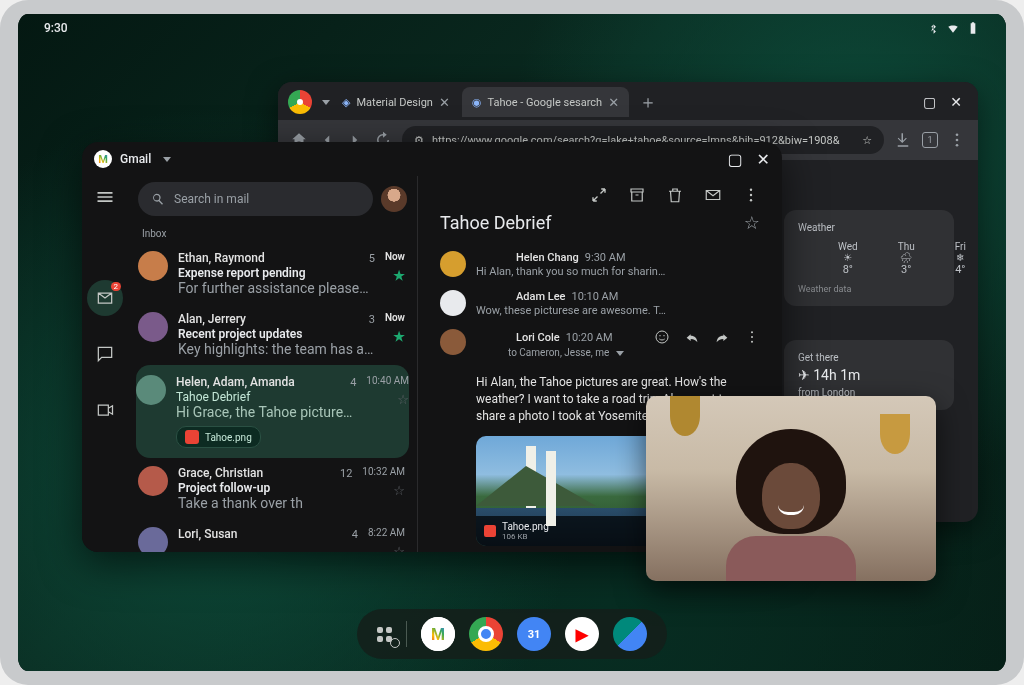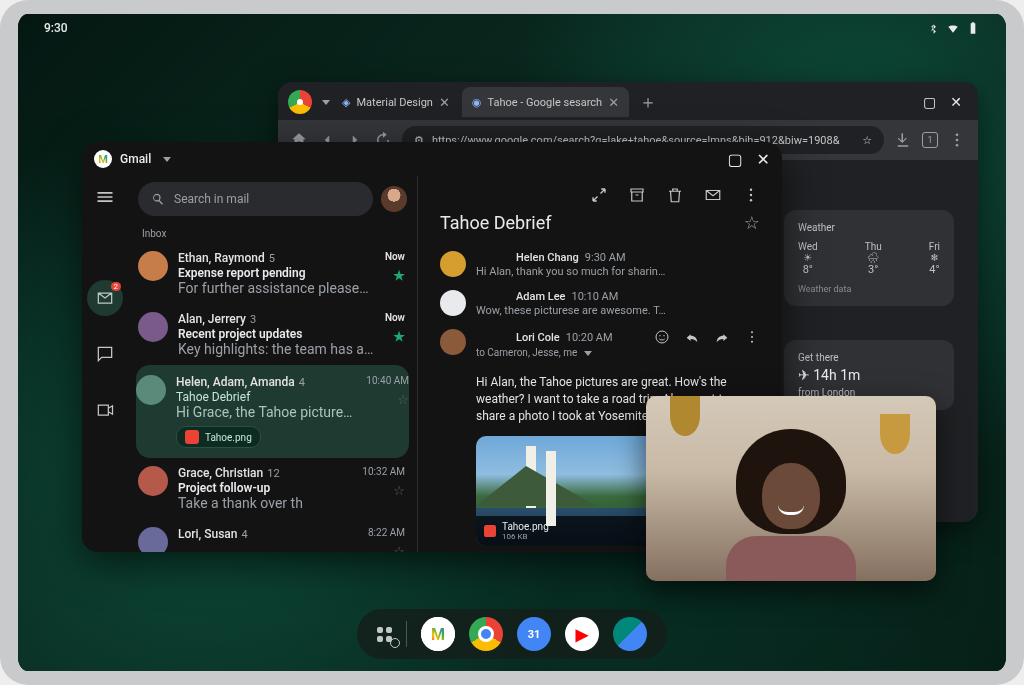--- a/index.html
+++ b/index.html
@@ -77,21 +77,21 @@
     font-size: 11px; color: #c4c7c5;
   }
   .chrome-content { padding: 20px; position: relative; height: calc(100% - 78px); }
   .weather-card, .travel-card {
     position: absolute; right: 24px;
     background: #303134; border-radius: 12px; padding: 12px 14px;
     color: #bdc1c6; font-size: 10px;
   }
   .weather-card { top: 50px; width: 170px; }
   .weather-row { display: flex; justify-content: space-between; margin-top: 8px; font-size: 10px;}
-  .weather-day { text-align: center; }
+  .weather-day { text-align: center; margin-left: 40px; }
   .weather-day .t { font-size: 11px; }
   .travel-card { top: 180px; width: 170px; }
   .travel-time { font-size: 14px; color: #e8eaed; margin: 4px 0; }
 
   
   .gmail-window {
     position: absolute;
     top: 128px; left: 64px; width: 700px; height: 410px;
     background: #131314;
     border-radius: 16px;
@@ -139,21 +139,21 @@
   }
   .avatar { width: 26px; height: 26px; border-radius: 50%; background: #7a5c4a; background-size: cover; }
   .av-sm { width: 30px; height: 30px; border-radius: 50%; flex-shrink: 0;}
   .inbox-label { font-size: 10px; color: #9aa0a6; padding: 6px 0 4px 14px; }
   .mail-item {
     display: flex; gap: 10px; padding: 8px 12px 8px 10px;
     cursor: pointer; position: relative;
   }
   .mail-item.selected { background: #1e3a31; margin: 0 8px; border-radius: 14px; padding: 10px 0; }
   .mail-text { flex: 1; min-width: 0; }
-  .mail-from { font-size: 12px; font-weight: 500; color: #e3e3e3; display: flex; align-items: baseline; gap: 4px;}
+  .mail-from { font-size: 12px; font-weight: 500; color: #e3e3e3; display: flex; align-items: baseline; gap: 4px; justify-content: space-between;}
   .mail-from .cnt { color: #9aa0a6; font-weight: 400; font-size: 11px; }
   .mail-subj { font-size: 12px; font-weight: 600; color: #e8eaed; margin-top: 1px; white-space: nowrap; overflow: hidden; text-overflow: ellipsis;}
   .mail-prev { font-size: 14px; color: #9aa0a6; margin-top: 0; white-space: nowrap; overflow: hidden; text-overflow: ellipsis;}
   .mail-item.selected .mail-subj { font-weight: 400; color: #c4e7d7;}
   .mail-item.selected .mail-prev { color: #a8c5b8;}
   .mail-meta { display: flex; flex-direction: column; align-items: flex-end; gap: 6px; font-size: 10px; color: #e3e3e3; font-weight: 600;}
   .mail-item:not(.unread) .mail-meta { color: #9aa0a6; font-weight: 400; }
   .star { color: #1da970; font-size: 13px; }
   .star.off { color: #5f6368; }
   .chip {
@@ -175,21 +175,21 @@
   .thread-actions svg { width: 18px; height: 18px; fill: #c4c7c5; cursor: pointer; }
   .thread-title-row { display: flex; align-items: center; padding: 4px 18px 12px 18px; }
   .thread-title { font-size: 18px; font-weight: 400; flex: 1; }
   .msg { display: flex; gap: 10px; padding: 6px 18px; }
   .msg .av-sm { width: 26px; height: 26px; }
   .msg-body { flex: 1; }
   .msg-head { font-size: 11px; }
   .msg-head .name { font-weight: 500; color: #e3e3e3; padding-left: 40px; }
   .msg-head .time { color: #9aa0a6; margin-left: 6px; }
   .msg-snip { font-size: 11px; color: #9aa0a6; margin-top: 1px; }
-  .expanded-to { font-size: 10px; color: #9aa0a6; margin-top: 2px; }
+  .expanded-to { font-size: 10px; color: #9aa0a6; margin-top: 2px; margin-left: 32px; }
   .expanded-actions { display: flex; gap: 14px; margin-left: auto; }
   .expanded-actions svg { width: 16px; height: 16px; fill: #c4c7c5; cursor: pointer; }
   .msg-full { font-size: 12px; color: #e3e3e3; padding: 10px 18px 4px 54px; line-height: 1.4; }
   .attach-img {
     margin: 8px 18px 0 54px; width: 230px; height: 110px;
     border-radius: 10px; position: relative; overflow: hidden;
     background: linear-gradient(to bottom, #6fa8d8 0%, #8fbde0 35%, #3a6a3e 55%, #254a2a 100%);
   }
   .attach-img::before, .attach-img::after {
     content: ""; position: absolute; bottom: 20px; width: 10px; background: #f0f0e8;

